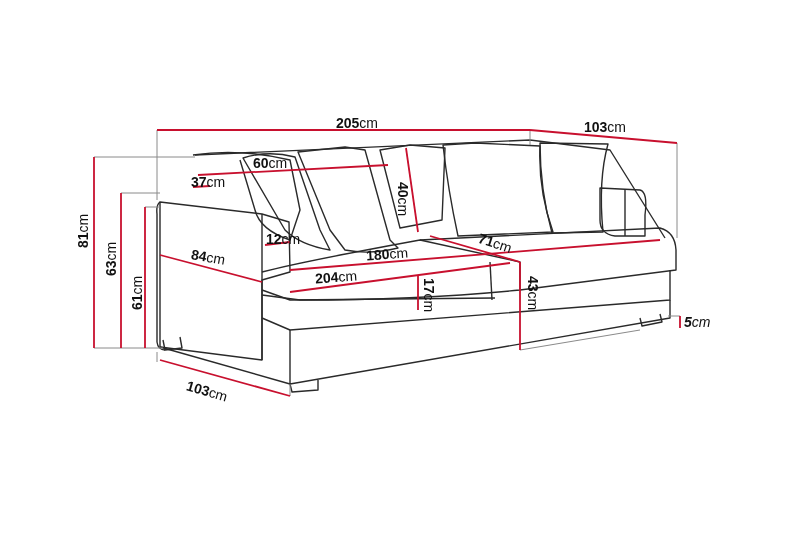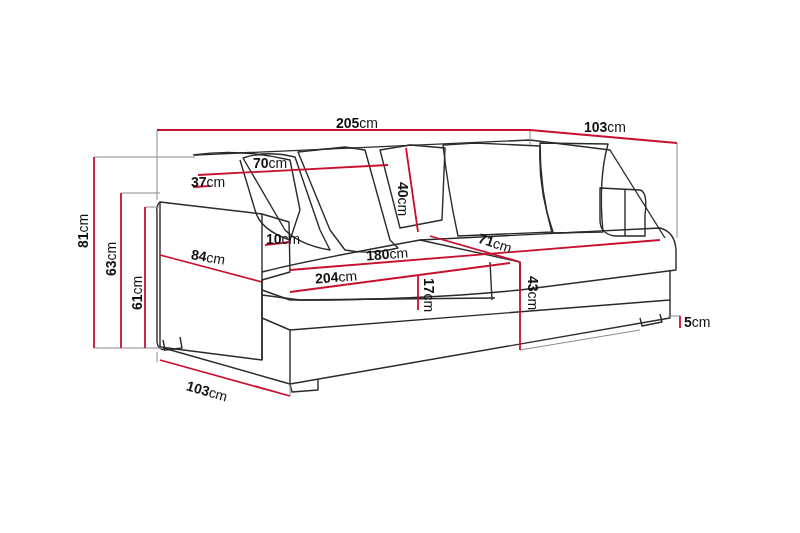--- a/index.html
+++ b/index.html
@@ -76,26 +76,26 @@
     <path d="M418 275 L418 310"></path>
     <path d="M520 262 L520 350"></path>
     <path d="M680 316 L680 328"></path>
     <path d="M160 360 L290 396"></path>
   </g>
 </svg>
 
 <div class="lbl" style="left:336px;top:116px;"><b>205</b><span class="u">cm</span></div>
 <div class="lbl" style="left:584px;top:120px;"><b>103</b><span class="u">cm</span></div>
 <div class="lbl" style="left:186px;top:384px;transform:rotate(16deg);"><b>103</b><span class="u">cm</span></div>
-<div class="lbl" style="left:253px;top:156px;"><b>70</b><span class="u">cm</span></div>
+<div class="lbl" style="left:253px;top:156px;"><b>60</b><span class="u">cm</span></div>
 <div class="lbl" style="left:191px;top:175px;"><b>37</b><span class="u">cm</span></div>
 <div class="lbl" style="left:410px;top:182px;transform:rotate(90deg);transform-origin:left top;"><b>40</b><span class="u">cm</span></div>
 <div class="lbl" style="left:76px;top:248px;transform:rotate(-90deg);transform-origin:left top;"><b>81</b><span class="u">cm</span></div>
 <div class="lbl" style="left:104px;top:276px;transform:rotate(-90deg);transform-origin:left top;"><b>63</b><span class="u">cm</span></div>
 <div class="lbl" style="left:130px;top:310px;transform:rotate(-90deg);transform-origin:left top;"><b>61</b><span class="u">cm</span></div>
-<div class="lbl" style="left:266px;top:232px;"><b>10</b><span class="u">cm</span></div>
+<div class="lbl" style="left:266px;top:232px;"><b>12</b><span class="u">cm</span></div>
 <div class="lbl" style="left:191px;top:250px;transform:rotate(10deg);"><b>84</b><span class="u">cm</span></div>
 <div class="lbl" style="left:366px;top:247px;transform:rotate(-4deg);"><b>180</b><span class="u">cm</span></div>
 <div class="lbl" style="left:478px;top:236px;transform:rotate(18deg);"><b>71</b><span class="u">cm</span></div>
 <div class="lbl" style="left:315px;top:270px;transform:rotate(-4deg);"><b>204</b><span class="u">cm</span></div>
 <div class="lbl" style="left:436px;top:278px;transform:rotate(90deg);transform-origin:left top;"><b>17</b><span class="u">cm</span></div>
 <div class="lbl" style="left:540px;top:276px;transform:rotate(90deg);transform-origin:left top;"><b>43</b><span class="u">cm</span></div>
-<div class="lbl" style="left:684px;top:315px;"><b>5</b><span class="u">cm</span></div>
+<div class="lbl" style="left:684px;top:315px;font-style:italic;"><b>5</b><span class="u">cm</span></div>
 
 </body></html>

